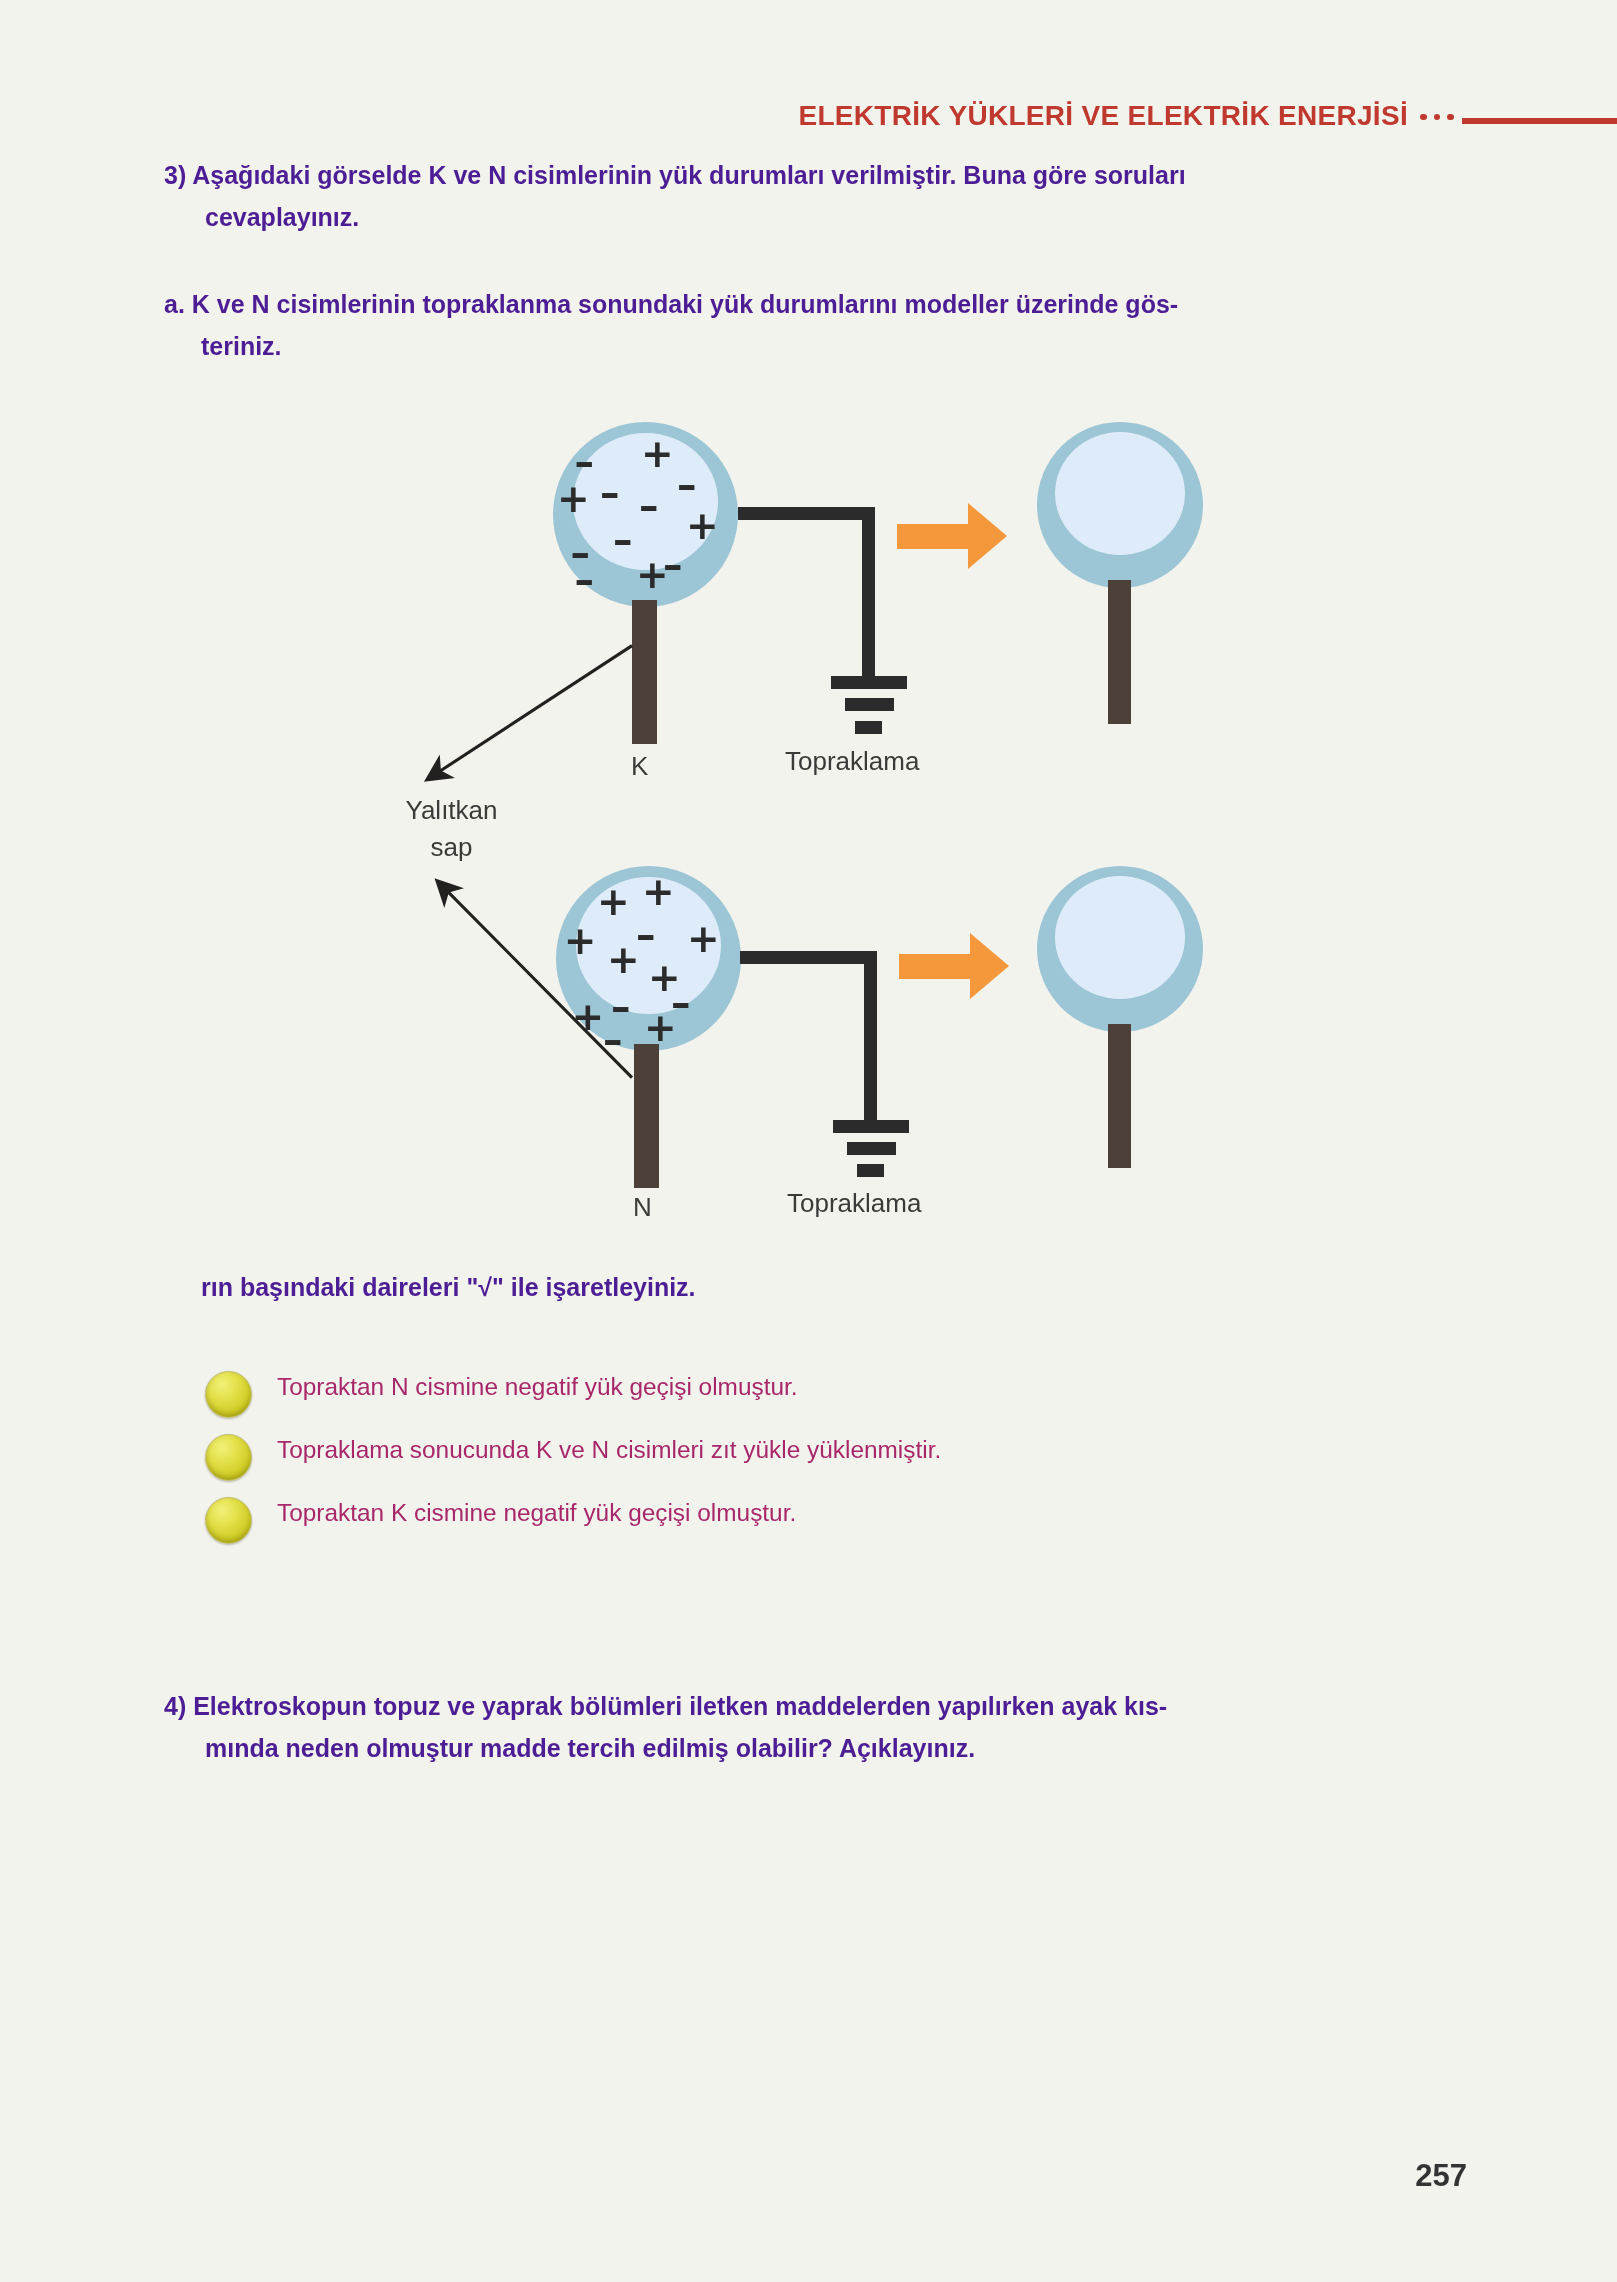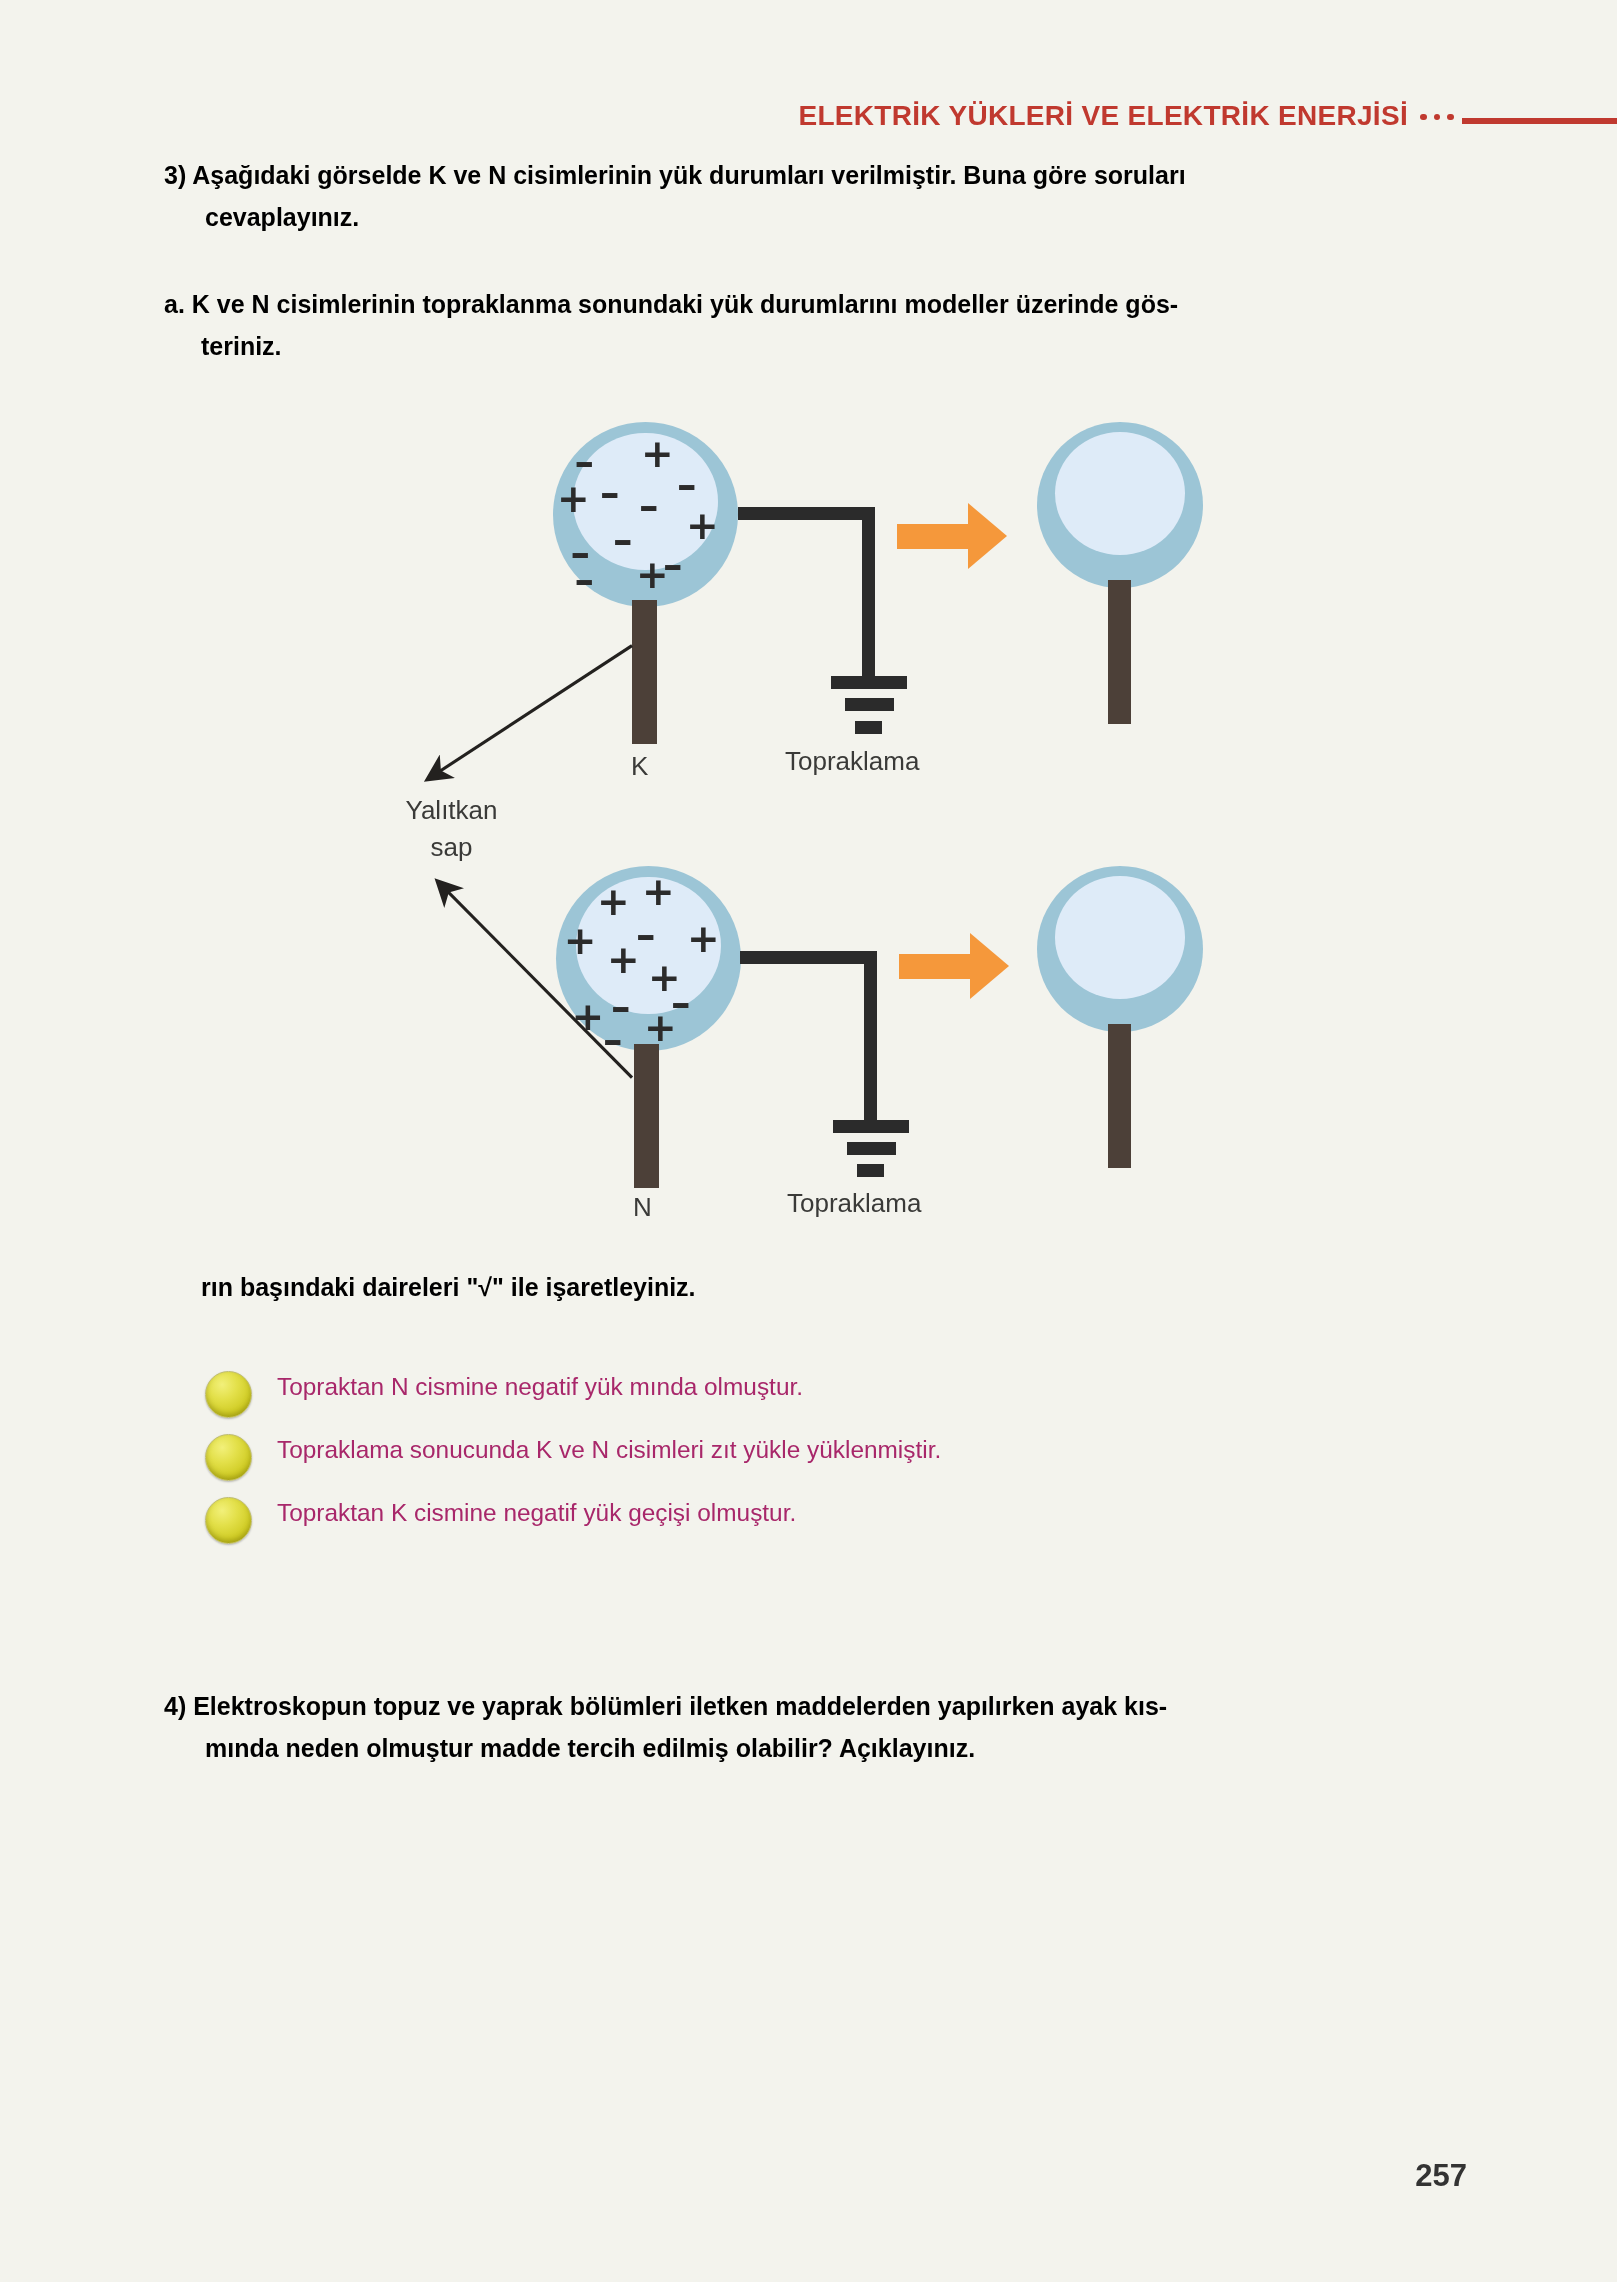--- a/index.html
+++ b/index.html
@@ -15,21 +15,21 @@
     position:absolute;right:210px;top:0;
     font-size:28px;font-weight:bold;letter-spacing:0.3px;
     color:#C0392F;white-space:nowrap;
     font-family:"Liberation Sans", sans-serif;
   }
   .hdr-dots{position:absolute;right:164px;top:13.7px;display:flex;gap:6.8px;}
   .hdr-dots i{width:6.8px;height:6.8px;background:#C0392F;border-radius:50%;display:block;}
   .hdr-rule{position:absolute;right:0;top:17.6px;width:156px;height:6.8px;background:#C0392F;}
 
   
-  .q{position:absolute;color:#000000;font-weight:bold;font-size:25px;line-height:42px;}
+  .q{position:absolute;color:#4c1d95;font-weight:bold;font-size:25px;line-height:42px;}
   .q-ind{display:block;}
 
   #q3{left:164px;top:154px;width:1302px;}
   #qa{left:164px;top:283px;width:1302px;}
   #qb{left:164px;top:1266px;width:1302px;}
   #q4{left:164px;top:1685px;width:1307px;}
 
   .hang{padding-left:41px;text-indent:-41px;}
   .hang2{padding-left:37px;text-indent:-37px;}
 
@@ -199,21 +199,21 @@
   <div class="handle" style="left:1108px;top:1024px;width:23.4px;height:144px;"></div>
 </div>
 
 <div class="q" id="qb">
   <div class="q-ind" style="padding-left:37px">rın başındaki daireleri "√" ile işaretleyiniz.</div>
 </div>
 
 <div class="opts">
   <div class="opt">
     <span class="bullet"></span>
-    <span class="opt-label">Topraktan N cismine negatif yük mında olmuştur.</span>
+    <span class="opt-label">Topraktan N cismine negatif yük geçişi olmuştur.</span>
   </div>
   <div class="opt">
     <span class="bullet"></span>
     <span class="opt-label">Topraklama sonucunda K ve N cisimleri zıt yükle yüklenmiştir.</span>
   </div>
   <div class="opt">
     <span class="bullet"></span>
     <span class="opt-label">Topraktan K cismine negatif yük geçişi olmuştur.</span>
   </div>
 </div>

